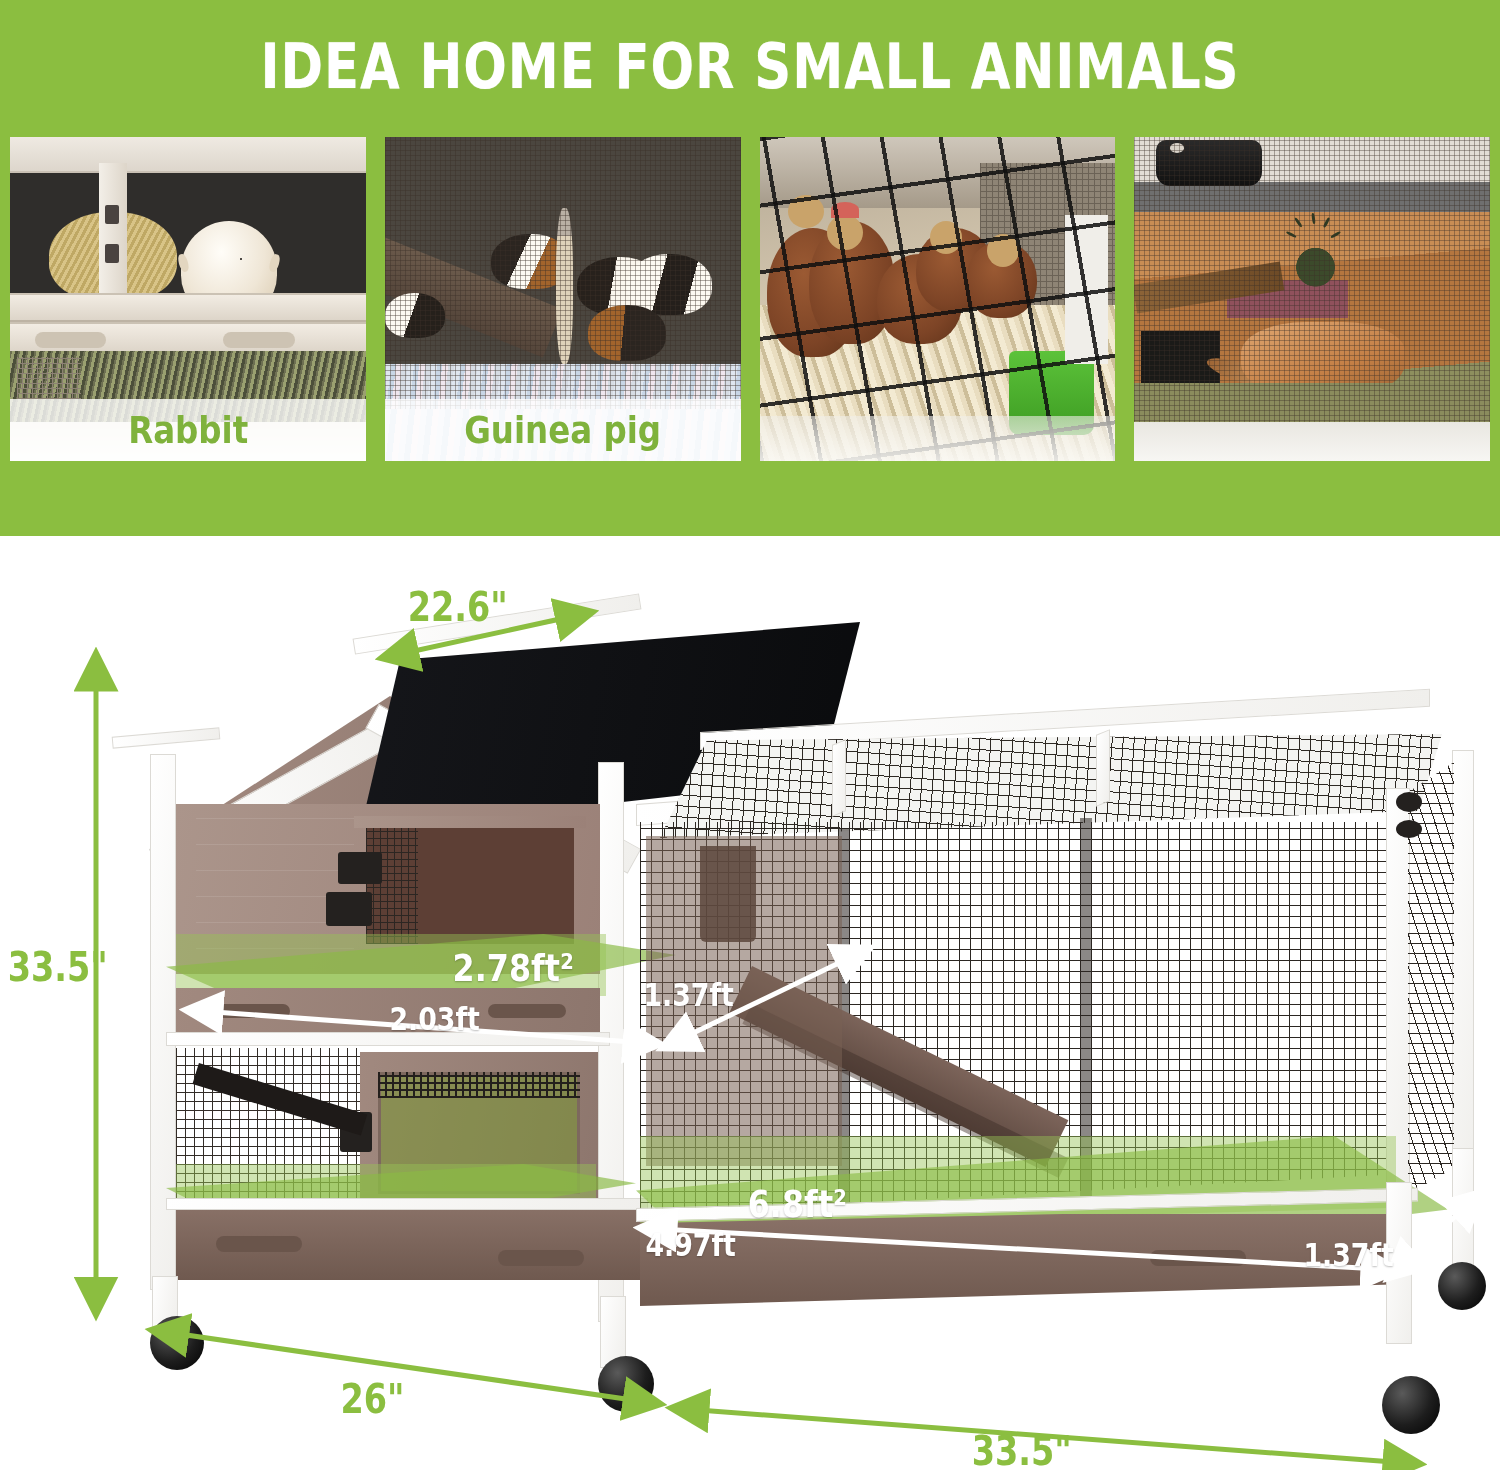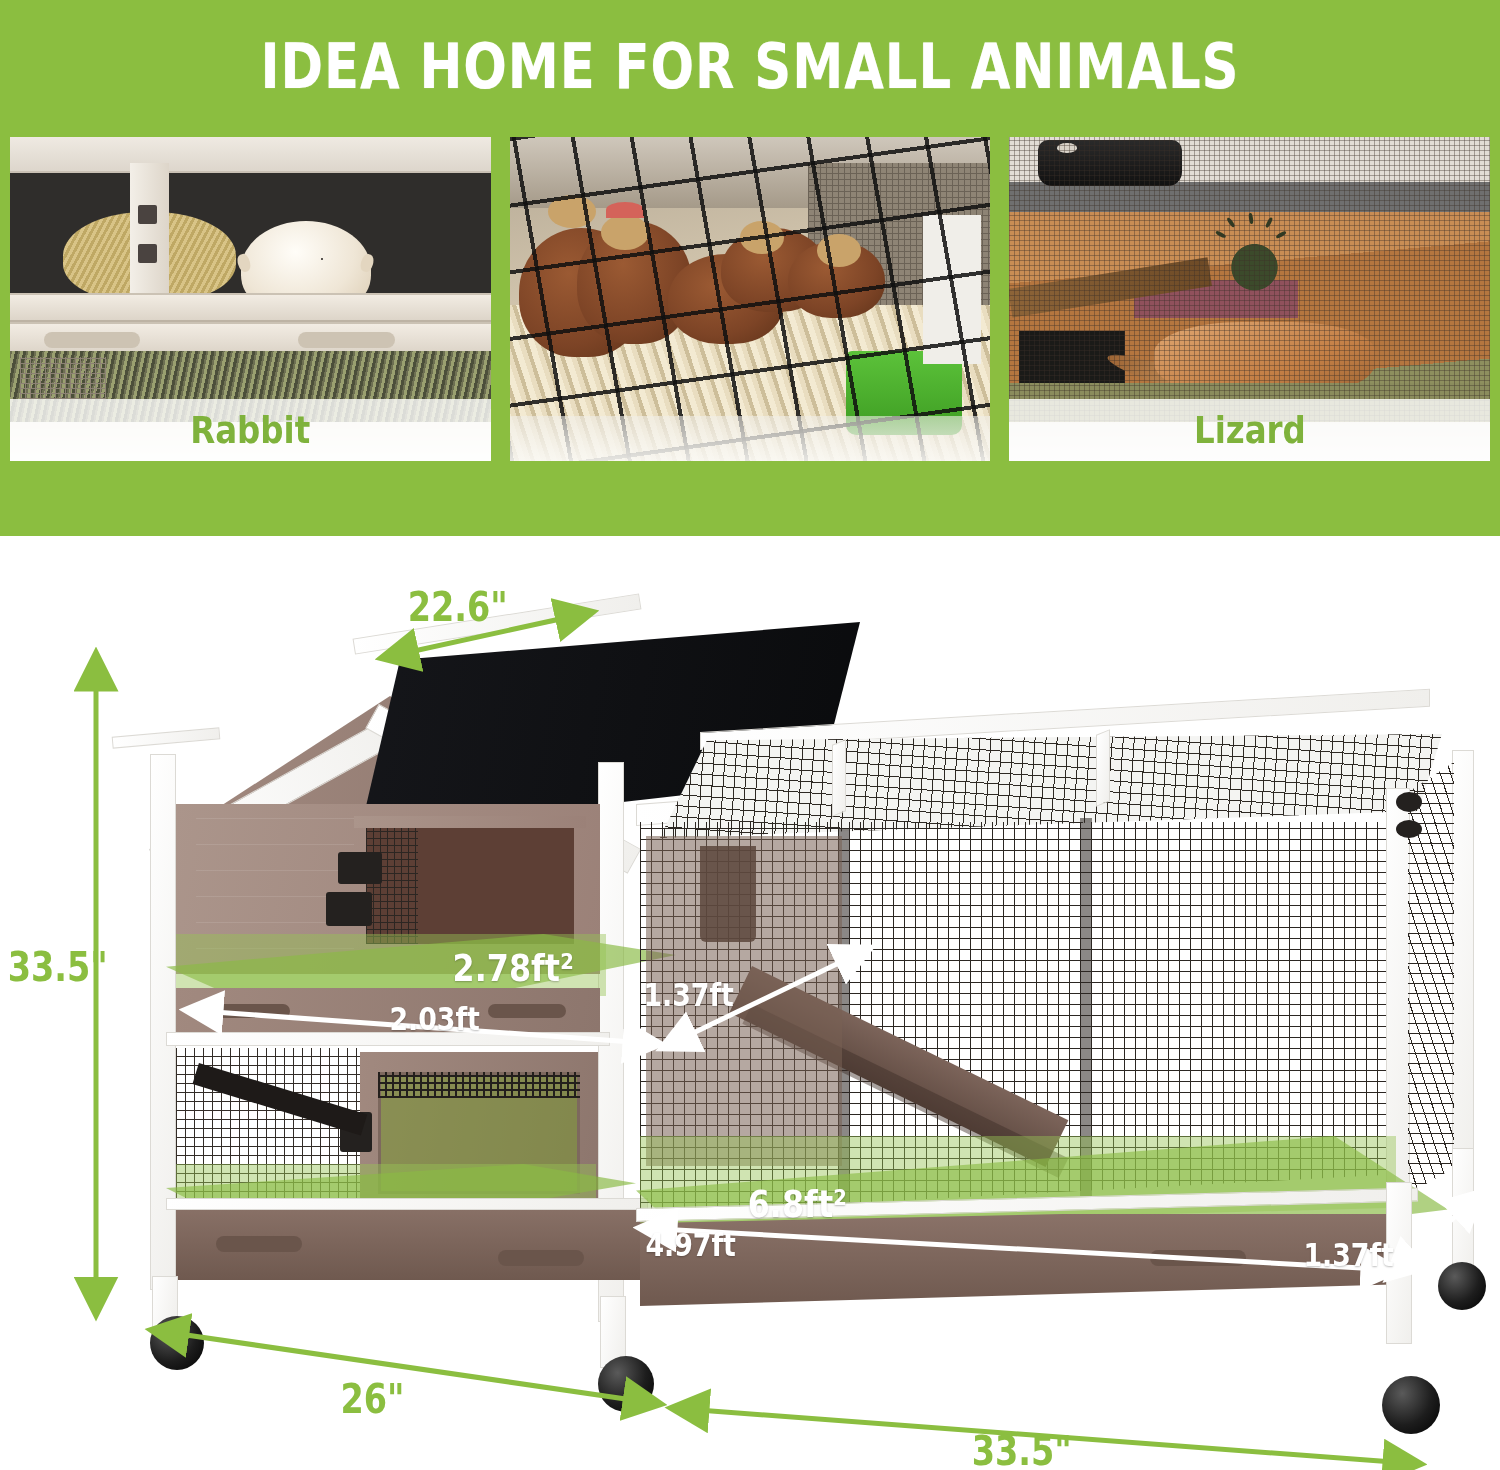--- a/index.html
+++ b/index.html
@@ -187,20 +187,38 @@
         </div>
         <div class="rb-straw"></div>
         <div class="px" style="left:0;bottom:0;width:100%;height:12%;background:linear-gradient(180deg,#eceade,#fbfaf6);"></div>
         <div class="px" style="left:2%;top:68%;width:18%;height:13%;background:repeating-linear-gradient(0deg,#8d8274 0 1px,transparent 1px 5px),repeating-linear-gradient(90deg,#8d8274 0 1px,transparent 1px 5px);"></div>
       </div>
       <div class="photo-caption">
         <span>Rabbit</span>
       </div>
     </div>
 
+    <div class="photo-card">
+      <div class="photo-art">
+        <div class="gp-bg"></div>
+        <div class="gp-bed"></div>
+        <div class="gp-ramp"></div>
+        <div class="gp-pig" style="left:30%;top:30%;width:22%;height:17%;background:linear-gradient(115deg,#2b2520 0 38%,#fdfaf2 38% 58%,#a2642c 58% 100%);"></div>
+        <div class="gp-pig" style="left:54%;top:37%;width:24%;height:18%;background:linear-gradient(100deg,#27211c 0 42%,#fbf7ee 42% 100%);"></div>
+        <div class="gp-pig" style="left:68%;top:36%;width:24%;height:19%;background:linear-gradient(105deg,#fdfaf2 0 40%,#241f1b 40% 72%,#fdfaf2 72% 100%);"></div>
+        <div class="gp-pig" style="left:57%;top:52%;width:22%;height:17%;background:linear-gradient(95deg,#a2642c 0 45%,#2b2520 45% 100%);"></div>
+        <div class="gp-pig" style="left:0%;top:48%;width:17%;height:14%;background:linear-gradient(110deg,#fdfaf2 0 45%,#25201b 45% 100%);"></div>
+        <div class="gp-toy"></div>
+        <div class="mesh-med" style="opacity:.9;"></div>
+        <div class="px" style="left:0;bottom:0;width:100%;height:16%;background:repeating-linear-gradient(96deg,#e6ecf3 0 6px,#cedbea 6px 12px,#f2e9f0 12px 18px);"></div>
+      </div>
+      <div class="photo-caption">
+        <span>Guinea pig</span>
+      </div>
+    </div>
 
     <div class="photo-card">
       <div class="photo-art">
         <div class="ck-bg"></div>
         <div class="px" style="left:0;top:0;width:100%;height:22%;background:linear-gradient(180deg,#cfc7bb,#a59a89);"></div>
         <div class="px" style="left:62%;top:8%;width:38%;height:48%;background:repeating-linear-gradient(0deg,#6b6256 0 1px,transparent 1px 6px),repeating-linear-gradient(90deg,#6b6256 0 1px,transparent 1px 6px),#8e8475;"></div>
         <div class="ck-shav"></div>
         <div class="ck-bird" style="left:2%;top:28%;width:26%;height:40%;"></div>
         <div class="ck-head" style="left:8%;top:18%;width:10%;height:10%;"></div>
         <div class="ck-bird" style="left:14%;top:26%;width:24%;height:38%;"></div>
@@ -235,23 +253,20 @@
         </div>
         <div class="px" style="left:0;top:42%;width:42%;height:9%;background:linear-gradient(95deg,#8d6438,#6d4a26);transform:rotate(-9deg);"></div>
         <div class="px" style="left:2%;top:60%;width:22%;height:16%;background:#1a1a18;"></div>
         <div class="lz-tail"></div>
         <div class="lz-drag"></div>
         <div class="lz-bowl"></div>
         <div class="px" style="left:0;bottom:10%;width:100%;height:14%;background:#8b8c5d;"></div>
         <div class="mesh-med" style="opacity:.85;"></div>
         <div class="px" style="left:0;bottom:0;width:100%;height:12%;background:linear-gradient(180deg,#e9e7e1,#f7f6f3);"></div>
       </div>
-      <div class="photo-caption">
-        <span>Lizard</span>
-      </div>
     </div>
 
   </div>
 </div>
 
 <div id="diagram">
 
   <div class="px wood-mauve" style="left:190px;top:160px;width:400px;height:130px;clip-path:polygon(0% 100%, 50% 0%, 100% 100%);"></div>
 
   <div class="px wood-white" style="left:118px;top:166px;width:300px;height:28px;transform:rotate(-29deg);transform-origin:right center;"></div>

